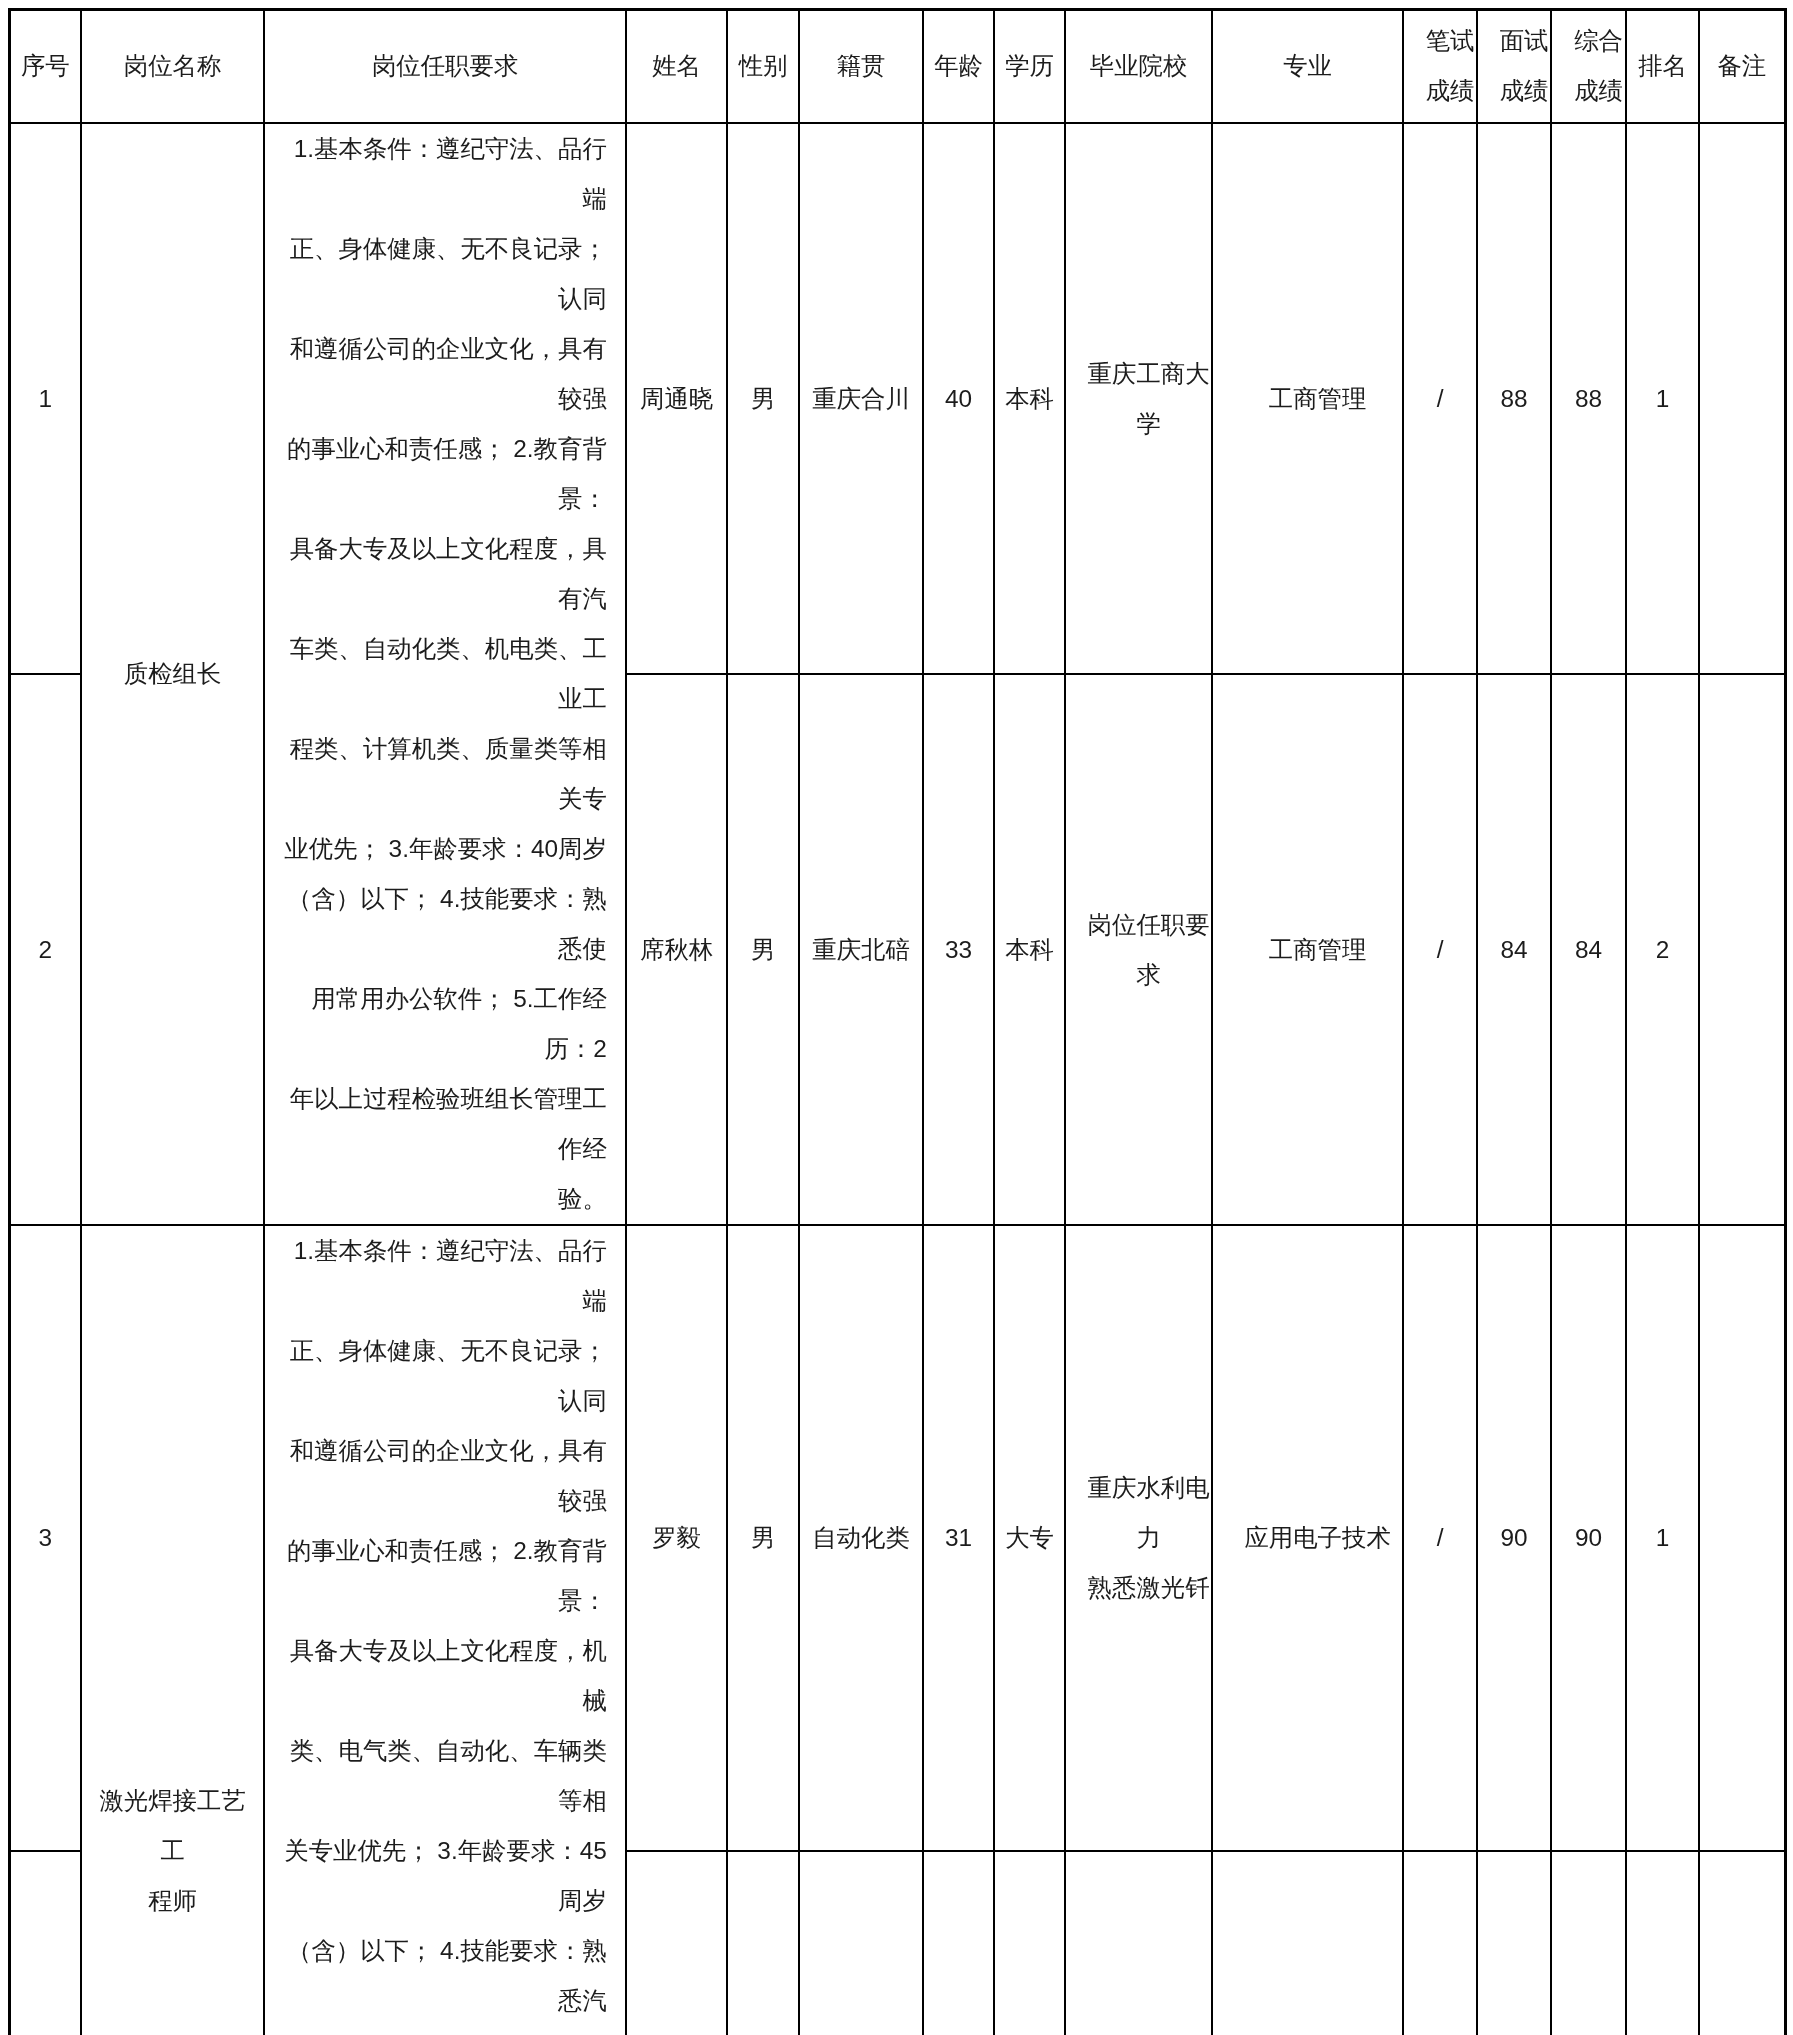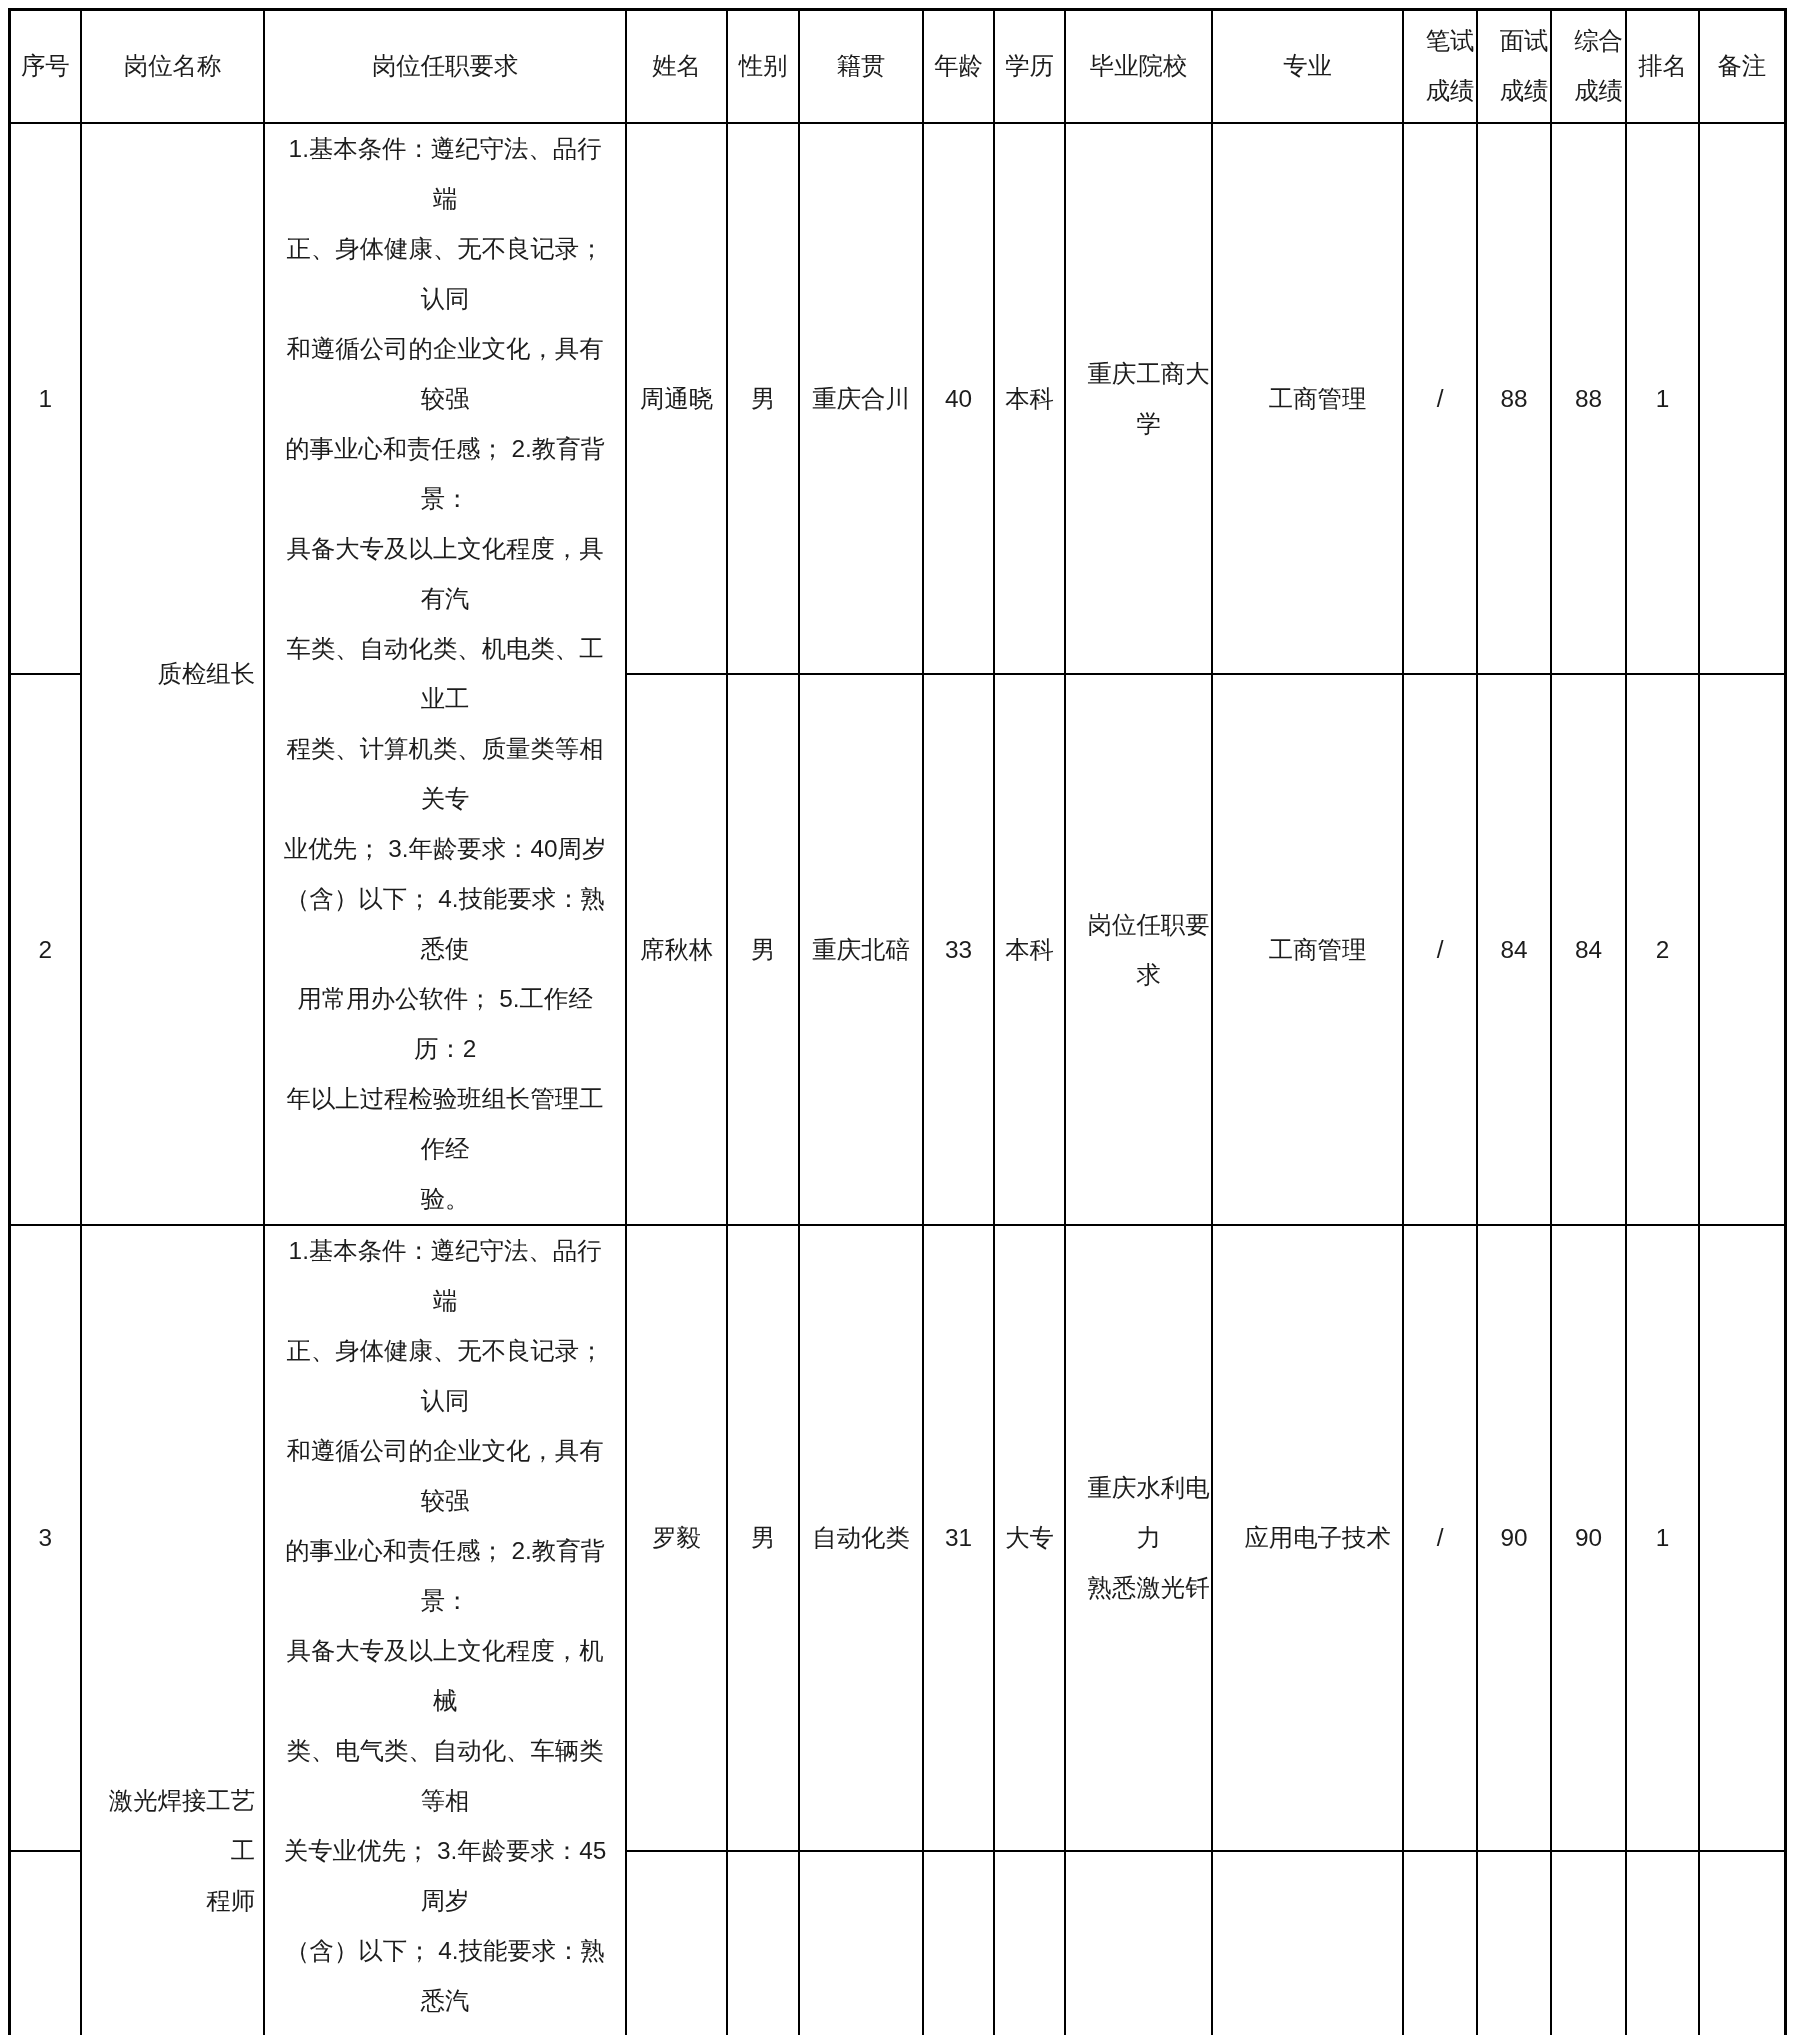--- a/index.html
+++ b/index.html
@@ -17,24 +17,24 @@
     vertical-align:middle;text-align:center;
     font-size:24.4px;font-weight:normal;
     line-height:50px;padding:0;overflow:hidden;
     color:#1c1c1c;
   }
   tr.h-header{height:114px;}
   tr.h400{height:305px;}
   tr.h450{height:343px;}
   .wrap{white-space:pre-line;padding-left:20px;}
   td.req{
-    text-align:center;padding:0 18.3px;white-space:pre-line;
+    text-align:right;padding:0 18.3px;white-space:pre-line;
   }
   td.pos{
-    text-align:right;padding:0 8px;white-space:pre-line;
+    text-align:center;padding:0 8px;white-space:pre-line;
   }
 </style>
 </head>
 <body>
 
 <div class="page">
   <table class="roster">
     <colgroup>
       <col style="width:72px">
         <col style="width:183px">

